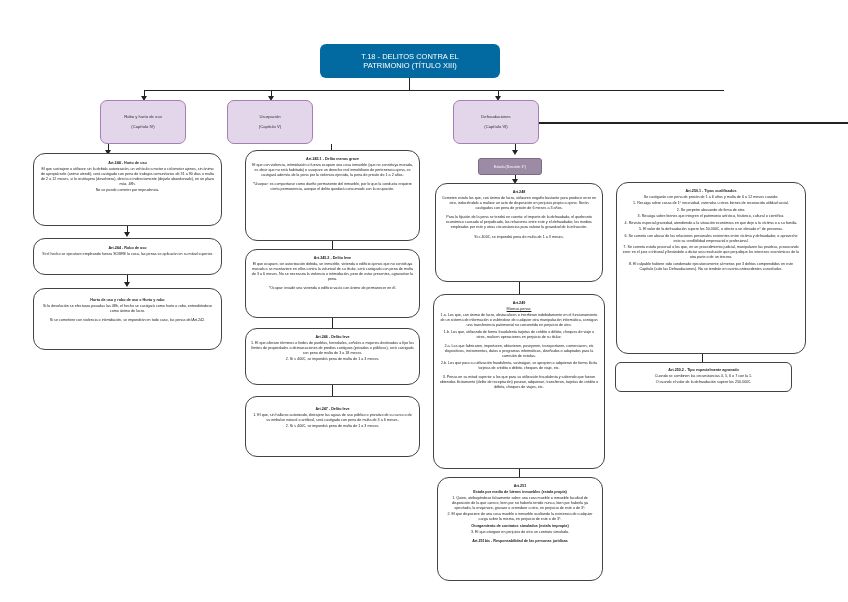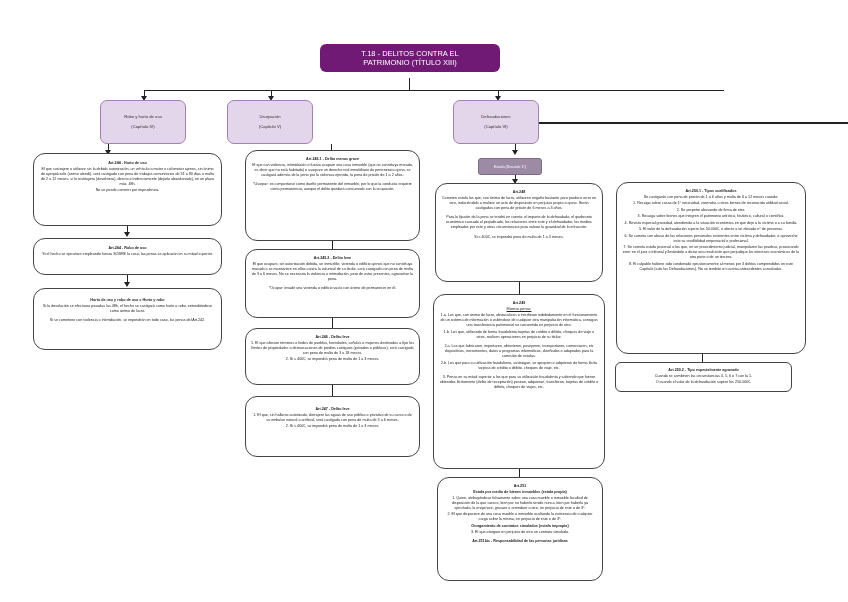--- a/index.html
+++ b/index.html
@@ -1,18 +1,18 @@
 <!DOCTYPE html>
 <html><head>
 <meta charset="utf-8">
 <style>
   html,body{margin:0;padding:0;background:#ffffff;}
   body{width:848px;height:602px;position:relative;overflow:hidden;font-family:"Liberation Sans",sans-serif;color:#111;}
   .abs{position:absolute;box-sizing:border-box;}
-  .root{left:320px;top:44px;width:180px;height:28px;background:#701a75;border-radius:6px;color:#fff;font-size:7.5px;text-align:center;display:flex;flex-direction:column;justify-content:center;line-height:1.25;}
+  .root{left:320px;top:44px;width:180px;height:34px;background:#0369a1;border-radius:6px;color:#fff;font-size:7.5px;text-align:center;display:flex;flex-direction:column;justify-content:center;line-height:1.25;}
   .cat{background:#e3d5ea;border:1px solid #a57fb5;border-radius:7px;font-size:4.2px;text-align:center;display:flex;flex-direction:column;justify-content:center;line-height:2.4;color:#333;}
   .sec{background:#9d8aa5;border:1px solid #7b6a84;border-radius:3px;font-size:3.8px;color:#fff;text-align:center;display:flex;align-items:center;justify-content:center;}
   .card{border:1.3px solid #444;border-radius:12px;background:#fff;font-size:3.7px;line-height:1.35;text-align:center;padding:5px 5px;color:#222;}
   .card .t{font-weight:bold;margin-bottom:1px;}
   .card p{margin:0 0 1.5px 0;}
   .card .gap{height:3px;}
   .card u{text-decoration:underline;}
   .line{background:#222;}
   .arrow{width:0;height:0;border-left:3px solid transparent;border-right:3px solid transparent;border-top:5px solid #222;}
 </style>

